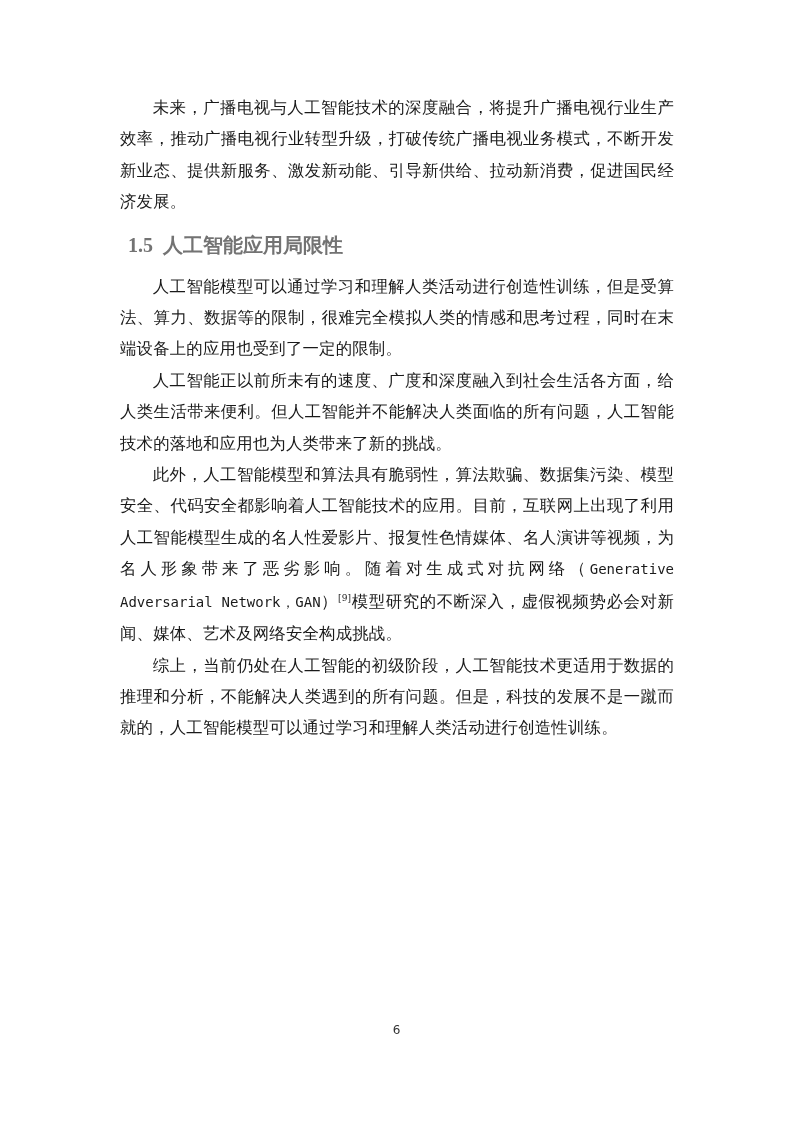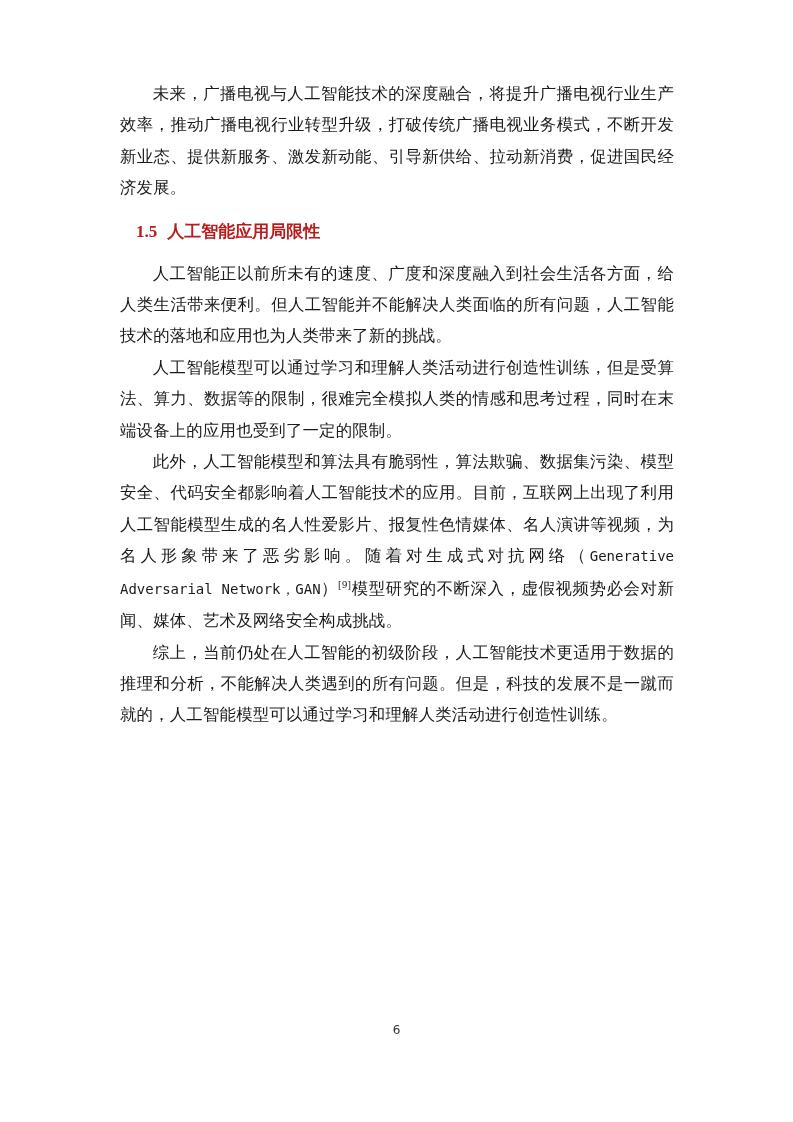--- a/index.html
+++ b/index.html
@@ -1,40 +1,40 @@
 <!DOCTYPE html>
 <html><head>
 <meta charset="utf-8">
 <style>
   html, body { margin: 0; padding: 0; background: #ffffff; }
   body { width: 793px; height: 1122px; position: relative; overflow: hidden;
          font-family: "DejaVu Serif", "Liberation Serif", serif; color: #1a1a1a; }
-  .page { position: absolute; left: 120px; top: 78px; width: 554px; }
+  .page { position: absolute; left: 120px; top: 92px; width: 554px; }
   .para { font-size: 16.4px; line-height: 31.4px; margin: 0; text-align: justify;
           text-indent: 2em; letter-spacing: 0.2px; }
   .para .latin { font-family: "DejaVu Sans Mono", "Liberation Mono", monospace; font-size: 14px; letter-spacing: 0; }
   .para sup { font-size: 9px; line-height: 0; vertical-align: 6px; }
   .heading { font-family: "Liberation Serif", "DejaVu Serif", serif; font-weight: bold;
-             font-size: 17px; margin: 10px 0 9px 16px; line-height: 34px; color: #b91c1c; }
+             font-size: 20px; margin: 10px 0 9px 8px; line-height: 34px; color: #737373; }
   .heading .num { margin-right: 10px; }
   .heading .title { font-family: "DejaVu Sans", sans-serif; font-weight: bold; }
   .page-number { position: absolute; top: 1023px; left: 0; width: 793px; text-align: center;
                  font-family: "DejaVu Sans", sans-serif; font-size: 12px; color: #333; }
 </style>
 </head>
 <body>
 
 <div class="page">
   <p class="para">未来，广播电视与人工智能技术的深度融合，将提升广播电视行业生产效率，推动广播电视行业转型升级，打破传统广播电视业务模式，不断开发新业态、提供新服务、激发新动能、引导新供给、拉动新消费，促进国民经济发展。</p>
 
   <h2 class="heading">
     <span class="num">1.5</span><span class="title">人工智能应用局限性</span>
   </h2>
 
+  <p class="para">人工智能模型可以通过学习和理解人类活动进行创造性训练，但是受算法、算力、数据等的限制，很难完全模拟人类的情感和思考过程，同时在末端设备上的应用也受到了一定的限制。</p>
   <p class="para">人工智能正以前所未有的速度、广度和深度融入到社会生活各方面，给人类生活带来便利。但人工智能并不能解决人类面临的所有问题，人工智能技术的落地和应用也为人类带来了新的挑战。</p>
-  <p class="para">人工智能模型可以通过学习和理解人类活动进行创造性训练，但是受算法、算力、数据等的限制，很难完全模拟人类的情感和思考过程，同时在末端设备上的应用也受到了一定的限制。</p>
 
   <p class="para"><span>此外，人工智能模型和算法具有脆弱性，算法欺骗、数据集污染、模型安全、代码安全都影响着人工智能技术的应用。目前，互联网上出现了利用人工智能模型生成的名人性爱影片、报复性色情媒体、名人演讲等视频，为名人形象带来了恶劣影响。随着对生成式对抗网络（</span><span class="latin">Generative Adversarial Network，GAN</span><span>）</span><sup>[9]</sup><span>模型研究的不断深入，虚假视频势必会对新闻、媒体、艺术及网络安全构成挑战。</span></p>
 
   <p class="para">综上，当前仍处在人工智能的初级阶段，人工智能技术更适用于数据的推理和分析，不能解决人类遇到的所有问题。但是，科技的发展不是一蹴而就的，人工智能模型可以通过学习和理解人类活动进行创造性训练。</p>
 </div>
 
 <div class="page-number">6</div>
 
 </body></html>

